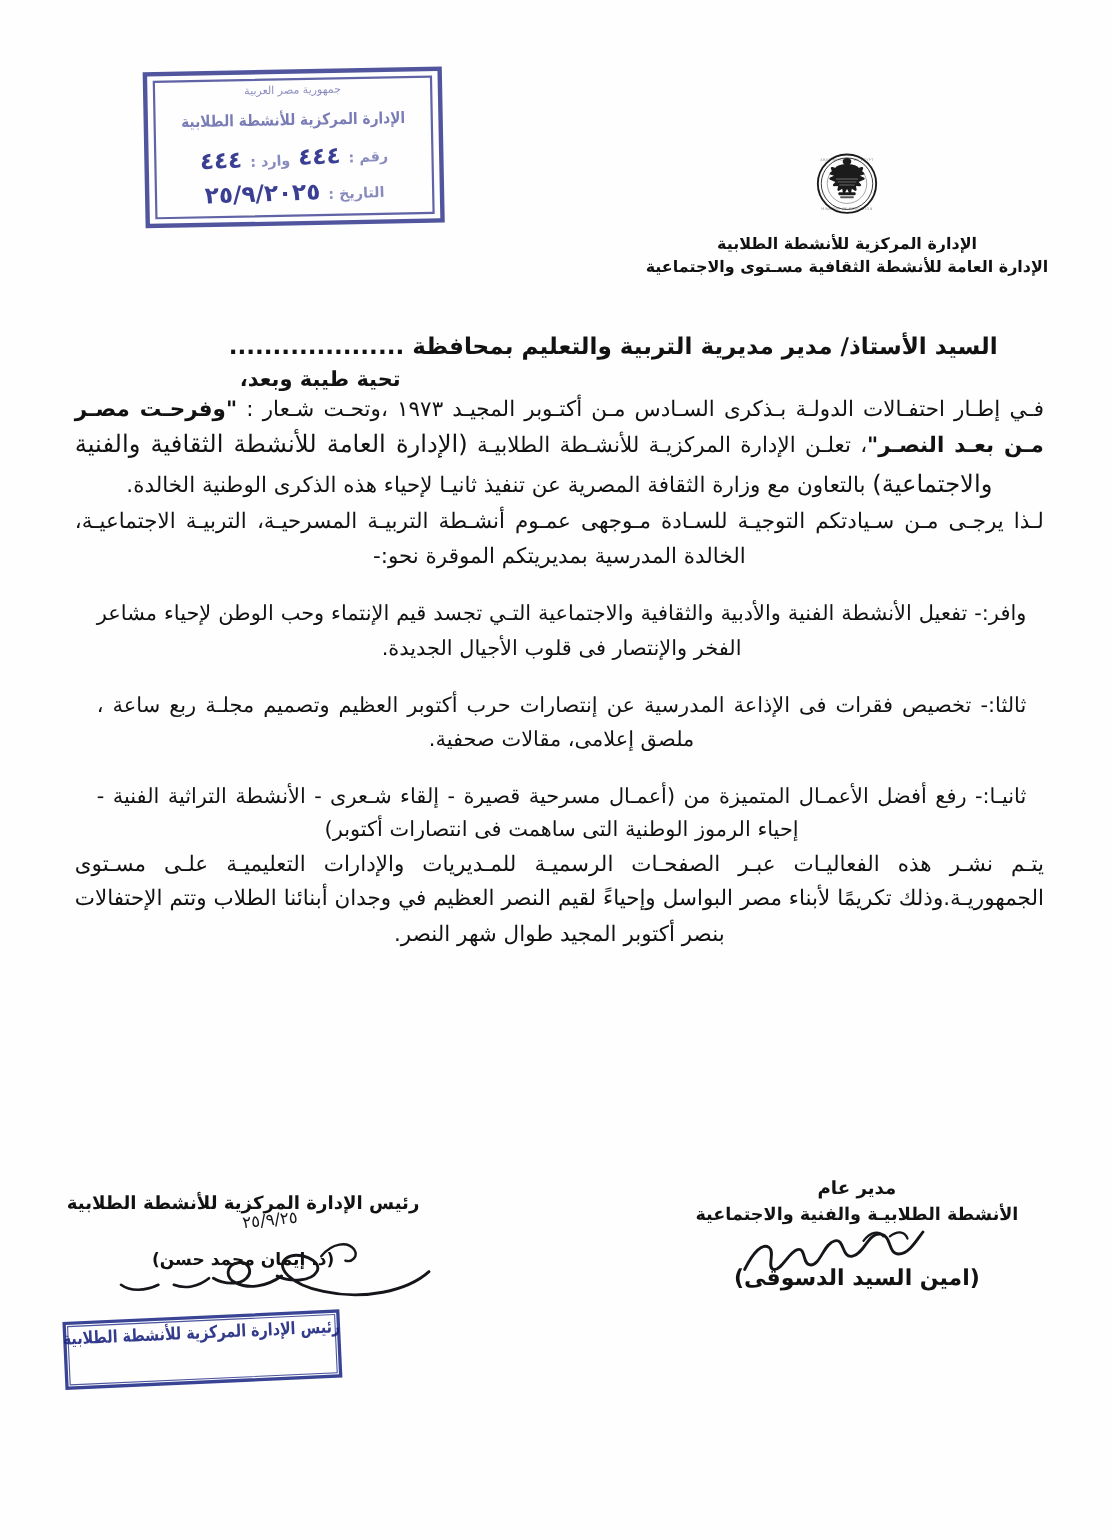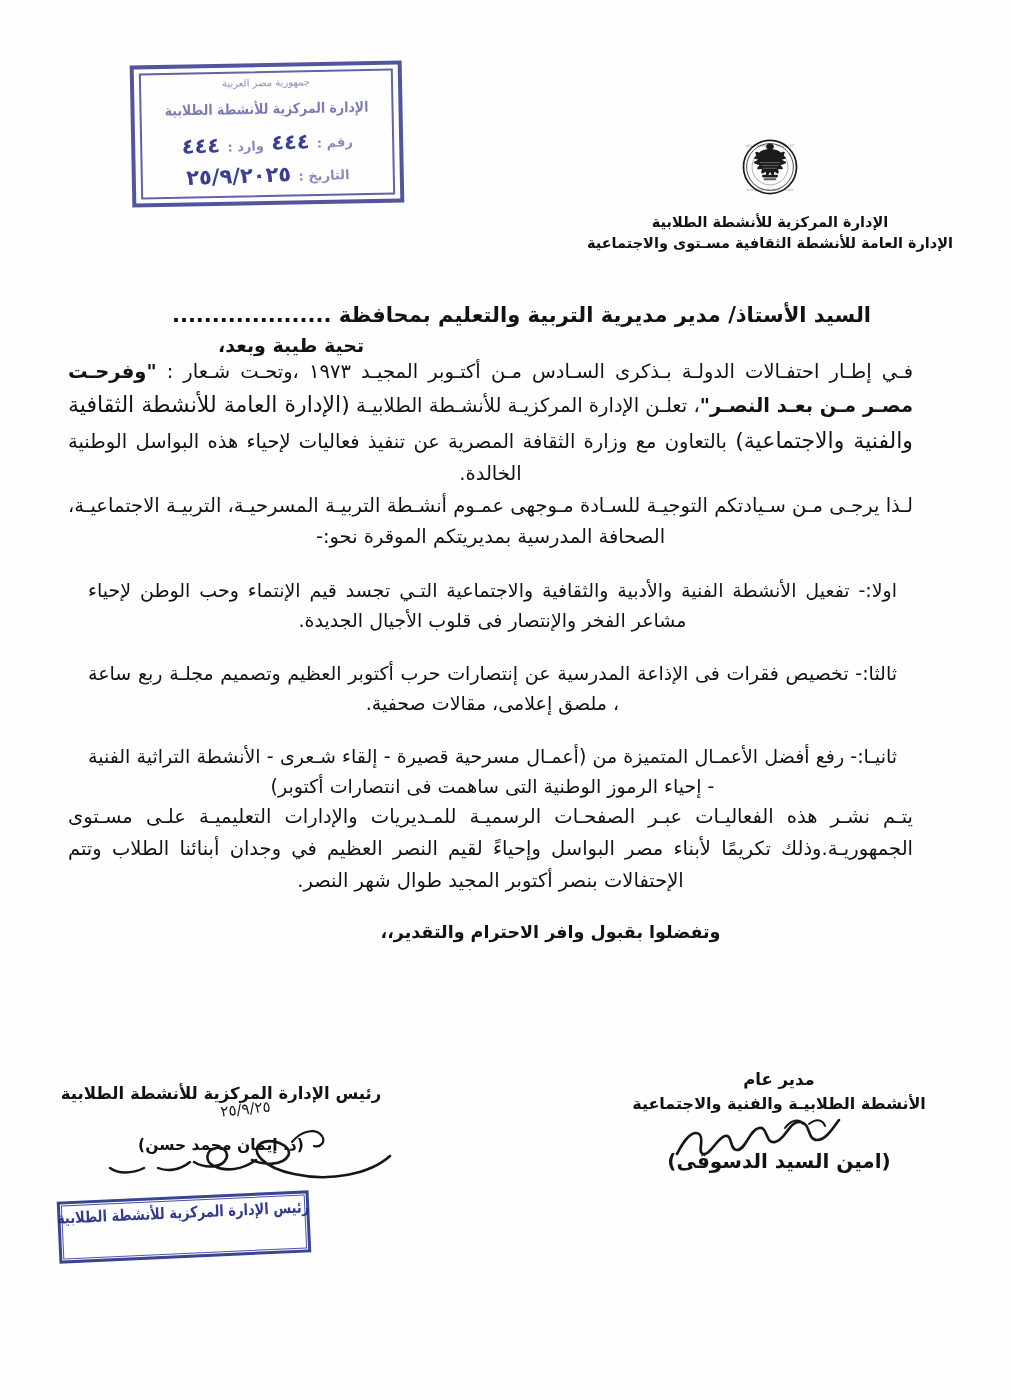--- a/index.html
+++ b/index.html
@@ -113,21 +113,21 @@
   }
   .lh-line1 { font-size: 14.5px; }
   .lh-line2 { font-size: 14.5px; }
 
   
   .body-area {
     position: absolute;
     left: 0;
     top: 300px;
     width: 1011px;
-    padding: 0 98px 0 68px;
+    padding: 0 62px 0 68px;
     box-sizing: border-box;
   }
 
   .addressee {
     text-align: right;
     font-size: 21px;
     font-weight: 700;
     line-height: 1.5;
     margin-right: 42px;
     margin-left: 56px;
@@ -305,43 +305,42 @@
 
   <div class="body-area">
 
     <div class="addressee">السيد الأستاذ/ مدير مديرية التربية والتعليم بمحافظة ....................</div>
     <div class="greeting">تحية طيبة وبعد،</div>
 
     <p class="para blk">
       <span>فـي إطـار احتفـالات الدولـة بـذكرى السـادس مـن أكتـوبر المجيـد ١٩٧٣ ،وتحـت شـعار :</span>
       <span class="slogan">"وفرحـت مصـر مـن بعـد النصـر"</span><span>، تعلـن الإدارة المركزيـة للأنشـطة الطلابيـة</span>
       <span class="nested">(الإدارة العامة للأنشطة الثقافية والفنية والاجتماعية)</span>
-      <span>بالتعاون مع وزارة الثقافة المصرية عن تنفيذ فعاليات لإحياء هذه البواسل الوطنية الخالدة.</span>
+      <span>بالتعاون مع وزارة الثقافة المصرية عن تنفيذ ثانيـا لإحياء هذه الذكرى الوطنية الخالدة.</span>
     </p>
 
-    <p class="para blk">لـذا يرجـى مـن سـيادتكم التوجيـة للسـادة مـوجهى عمـوم أنشـطة التربيـة المسرحيـة، التربيـة الاجتماعيـة، الصحافة المدرسية بمديريتكم الموقرة نحو:-</p>
+    <p class="para blk">لـذا يرجـى مـن سـيادتكم التوجيـة للسـادة مـوجهى عمـوم أنشـطة التربيـة المسرحيـة، التربيـة الاجتماعيـة، الخالدة المدرسية بمديريتكم الموقرة نحو:-</p>
 
     <p class="item item-gap">
-      <span>اولا:-</span>
+      <span>وافر:-</span>
       <span>تفعيل الأنشطة الفنية والأدبية والثقافية والاجتماعية التـي تجسد قيم الإنتماء وحب الوطن لإحياء مشاعر الفخر والإنتصار فى قلوب الأجيال الجديدة.</span>
     </p>
 
     <p class="item item-gap">
       <span>ثالثا:-</span>
       <span>تخصيص فقرات فى الإذاعة المدرسية عن إنتصارات حرب أكتوبر العظيم وتصميم مجلـة ربع ساعة ، ملصق إعلامى، مقالات صحفية.</span>
     </p>
 
     <p class="item item-gap">
       <span>ثانيـا:-</span>
       <span>رفع أفضل الأعمـال المتميزة من (أعمـال مسرحية قصيرة - إلقاء شـعرى - الأنشطة التراثية الفنية - إحياء الرموز الوطنية التى ساهمت فى انتصارات أكتوبر)</span>
     </p>
 
     <p class="para blk">يتـم نشـر هذه الفعاليـات عبـر الصفحـات الرسميـة للمـديريات والإدارات التعليميـة علـى مسـتوى الجمهوريـة.وذلك تكريمًا لأبناء مصر البواسل وإحياءً لقيم النصر العظيم في وجدان أبنائنا الطلاب وتتم الإحتفالات بنصر أكتوبر المجيد طوال شهر النصر.</p>
 
-    <div class="closing">وتفضلوا بقبول وافر الاحترام والتقدير،،</div>
   </div>
 
   <div class="sig-row">
 
     <div class="sig sig-right">
       <div class="sig-title">مدير عام</div>
       <div class="sig-title wide">الأنشطة الطلابيـة والفنية والاجتماعية</div>
       <svg class="scribble ink-black" style="left:70px; top:46px; width:240px; height:52px;" viewBox="0 0 240 52">
         <path d="M18 40 c8 -16 16 -24 22 -20 c6 4 -2 18 4 20 c7 2 14 -16 22 -18 c8 -2 4 14 12 14 c9 0 12 -20 22 -22 c9 -2 6 16 16 14 c11 -2 14 -22 26 -20 c10 2 6 18 16 18 c9 0 16 -12 22 -20" fill="none" stroke="currentColor" stroke-width="2.6" stroke-linecap="round"></path>
         <path d="M126 14 c6 -8 14 -10 18 -4" fill="none" stroke="currentColor" stroke-width="2" stroke-linecap="round"></path>

